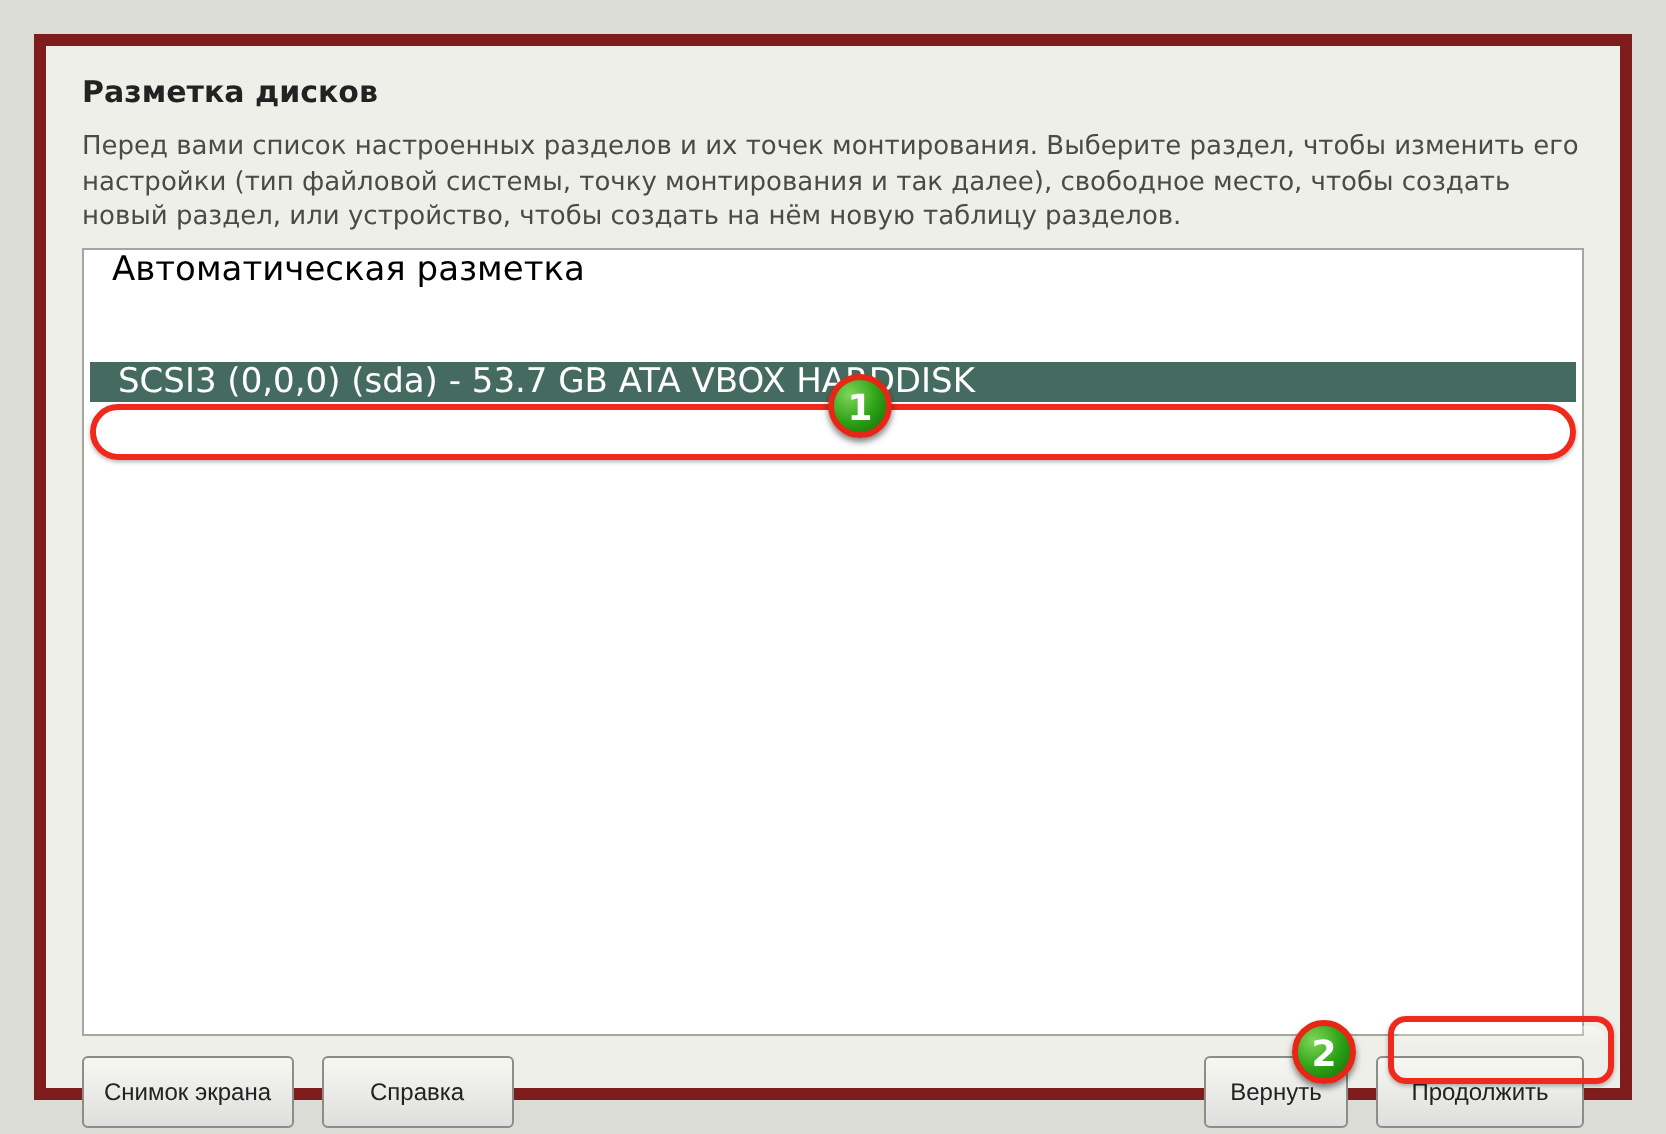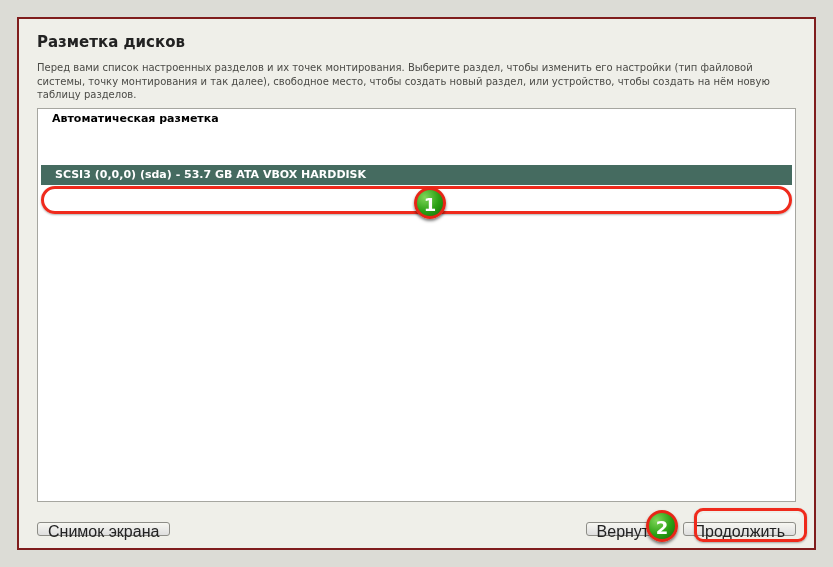--- a/index.html
+++ b/index.html
@@ -9,53 +9,53 @@
     font-family: "DejaVu Sans", Arial, sans-serif;
     font-size: 13px;
     color: #000;
     position: relative;
   }
   .window {
     position: absolute;
     left: 17px; top: 17px;
     width: 799px; height: 533px;
     background: #efefe9;
-    border: 2px solid #7f1d1d;
+    border: 6px solid #7f1d1d;
     display: flex;
     flex-direction: column;
   }
   .title {
     padding: 14px 18px 10px 18px;
     font-weight: bold;
     font-size: 15px;
     color: #222;
   }
   .content {
     padding: 0 18px;
     flex: 1;
     display: flex;
     flex-direction: column;
   }
   .intro {
-    font-size: 10px;
+    font-size: 13px;
     color: #4a4a46;
     line-height: 1.35;
     margin-bottom: 6px;
   }
   .listpane {
     border: 1px solid #a6a6a0;
     background: #fff;
     height: 394px;
     overflow: hidden;
     position: relative;
   }
   .li, .li-sel, .li-blank {
     padding: 1px 14px;
-    font-size: 11px;
-    font-weight: bold;
+    font-size: 17px;
+    font-weight: normal;
     color: #000;
     height: 20px;
     line-height: 18px;
     white-space: nowrap;
   }
   .li-blank { height: 18px; }
   .li-sel {
     background: #456b60;
     color: #fff;
     position: relative;
@@ -98,23 +98,23 @@
   .footer {
     padding: 10px 18px 12px 18px;
     display: flex;
     gap: 14px;
   }
   .spacer { flex: 1; }
   button.sys {
     background: linear-gradient(#f7f7f2, #dedede);
     border: 1px solid #8d8d87;
     border-radius: 3px;
-    height: 14px;
+    height: 36px;
     padding: 0 10px;
-    font-size: 16px;
+    font-size: 12px;
     color: #222;
     cursor: pointer;
     min-width: 96px;
   }
   .cont-ring {
     position: absolute;
     left: 694px; top: 508px;
     width: 113px; height: 34px;
     border: 3px solid #ef2a1c;
     border-radius: 9px;
@@ -143,20 +143,21 @@
       <div class="li-blank"></div>
       <div class="li-sel">SCSI3 (0,0,0) (sda) - 53.7 GB ATA VBOX HARDDISK</div>
       <div class="li-blank"></div>
 
       <div class="highlight-ring"></div>
     </div>
   </div>
 
   <div class="footer">
     <button class="sys">Снимок экрана</button>
+    <button class="sys">Справка</button>
     <div class="spacer"></div>
     <button class="sys" style="min-width:72px">Вернуть</button>
     <button class="sys" style="min-width:104px">Продолжить</button>
   </div>
 </div>
 
 <div class="badge b1">1</div>
 <div class="cont-ring"></div>
 <div class="badge b2">2</div>
 

